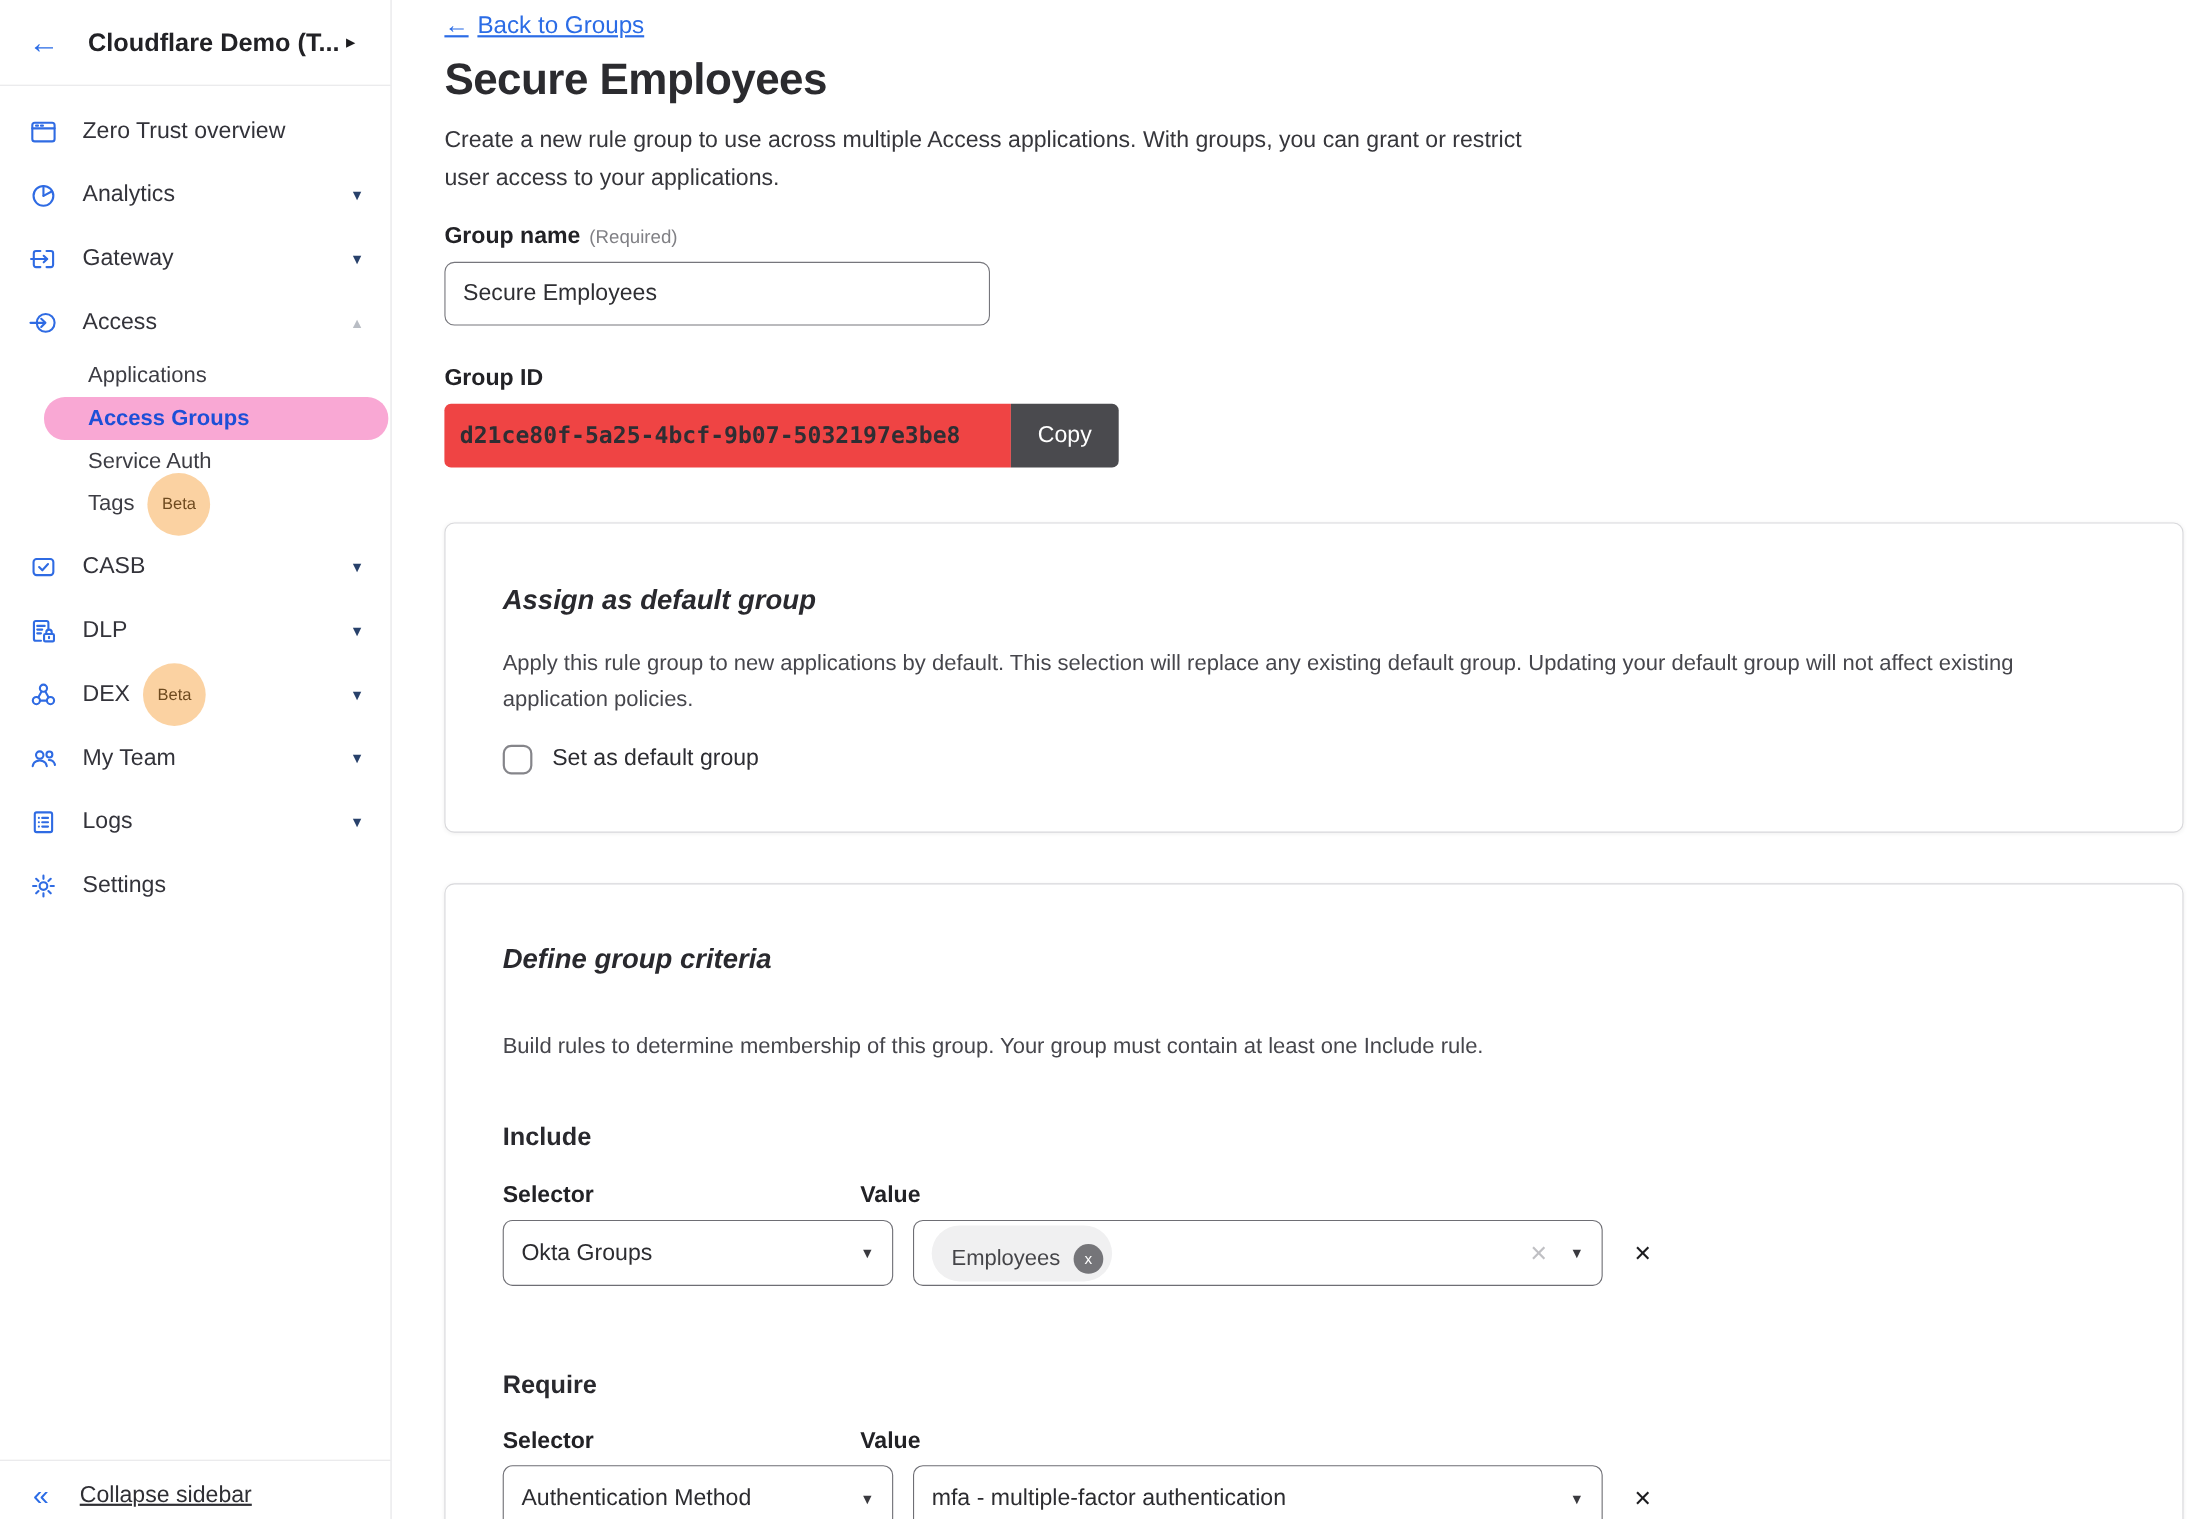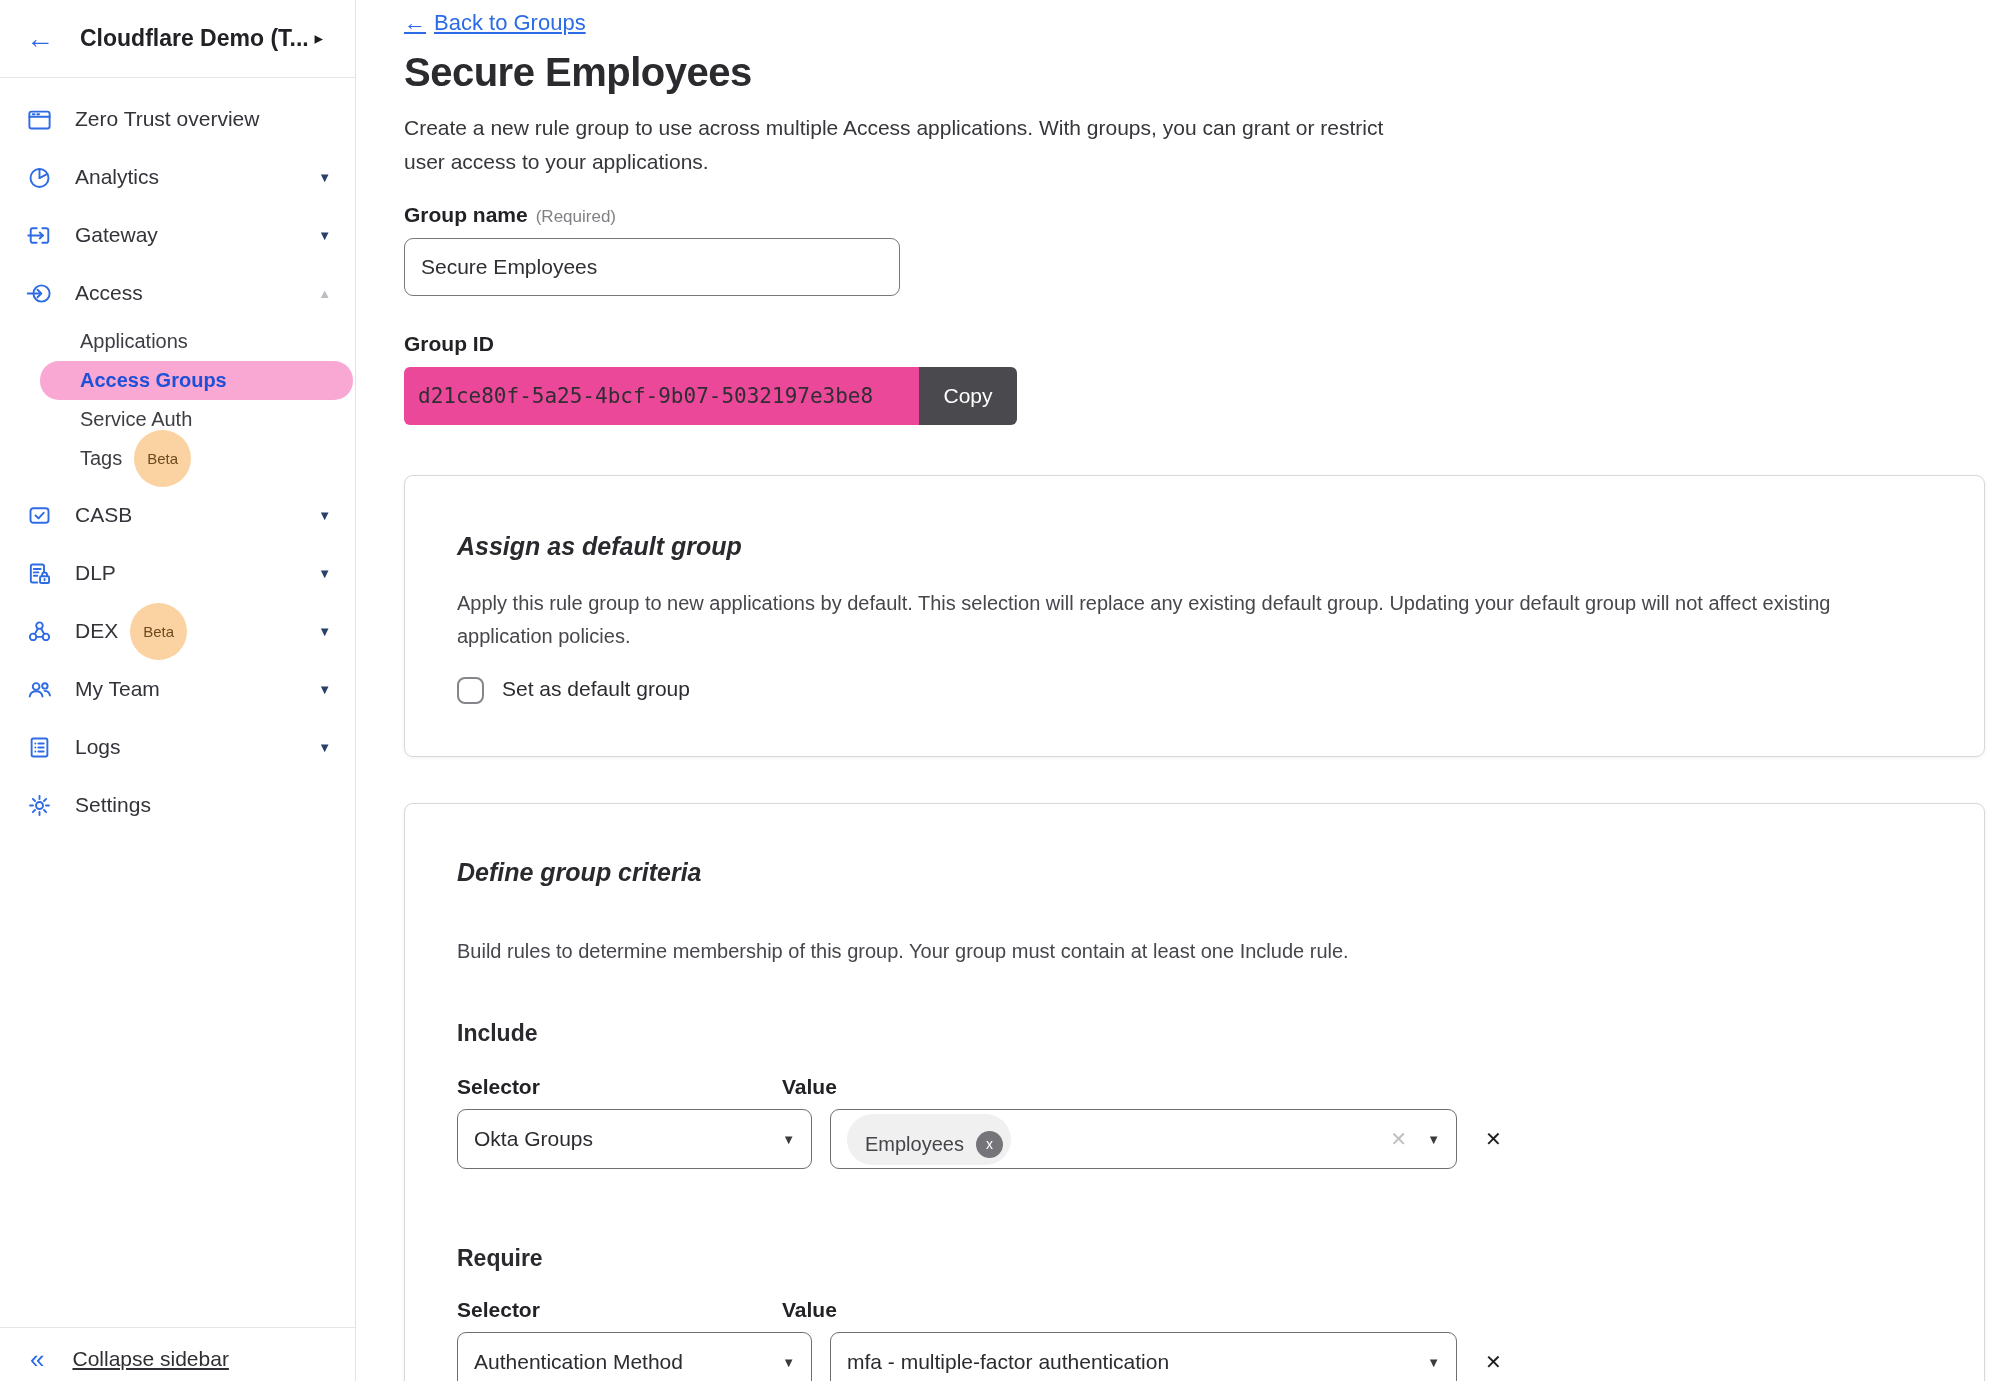--- a/index.html
+++ b/index.html
@@ -43,22 +43,22 @@
   .page-title { margin-top:14px; font-size:40px; font-weight:700; color:#2b2b2f; letter-spacing:-0.5px; }
   .page-desc { margin-top:16px; font-size:21px; line-height:34px; color:#36363b; max-width:990px; }
 
   .fields-row { display:flex; gap:36px; margin-top:24px;flex-direction:column; }
   .field-label { font-size:21px; font-weight:700; color:#222226; height:26px; }
   .field-required { font-size:17px; font-weight:400; color:#808085; margin-left:8px; }
   .text-input { margin-top:9px; width:496px; height:58px; border:1px solid #76767c; border-radius:9px;
     font-family:"Liberation Sans", sans-serif; font-size:21px; color:#2f2f33; padding:0 16px;
     background:#fff; outline:none; }
   .groupid-wrap { margin-top:9px; display:flex; height:58px; }
-  .groupid-box { width:515px; background:#ec4899; border-radius:6px 0 0 6px; display:flex;
-    align-items:center; padding:0 14px; }
+  .groupid-box { width:515px; background:#ef4444; border-radius:6px 0 0 6px; display:flex;
+    align-items:center; padding:0 14px;font-weight:bold; }
   .groupid-text { font-family:"DejaVu Sans Mono", "Liberation Mono", monospace; font-size:21px; color:#2e2e33; }
   .copy-btn { width:98px; background:#4a4a4e; color:#ffffff; border:none; border-radius:0 6px 6px 0;
     font-family:"Liberation Sans", sans-serif; font-size:21px; cursor:pointer; }
 
   .card { width:1581px; background:#ffffff; border:1px solid #d8d8db; border-radius:9px;
     box-shadow:0 1px 4px rgba(0,0,0,0.06); }
   .card-1 { margin-top:50px; padding:56px 52px 52px 52px; }
   .card-2 { margin-top:46px; padding:54px 52px 60px 52px; height:760px; }
   .card-h2 { font-size:25px; font-weight:700; color:#29292e;font-style:italic; }
   .card-body { margin-top:26px; font-size:20px; line-height:33px; color:#46464c; max-width:1430px; }

